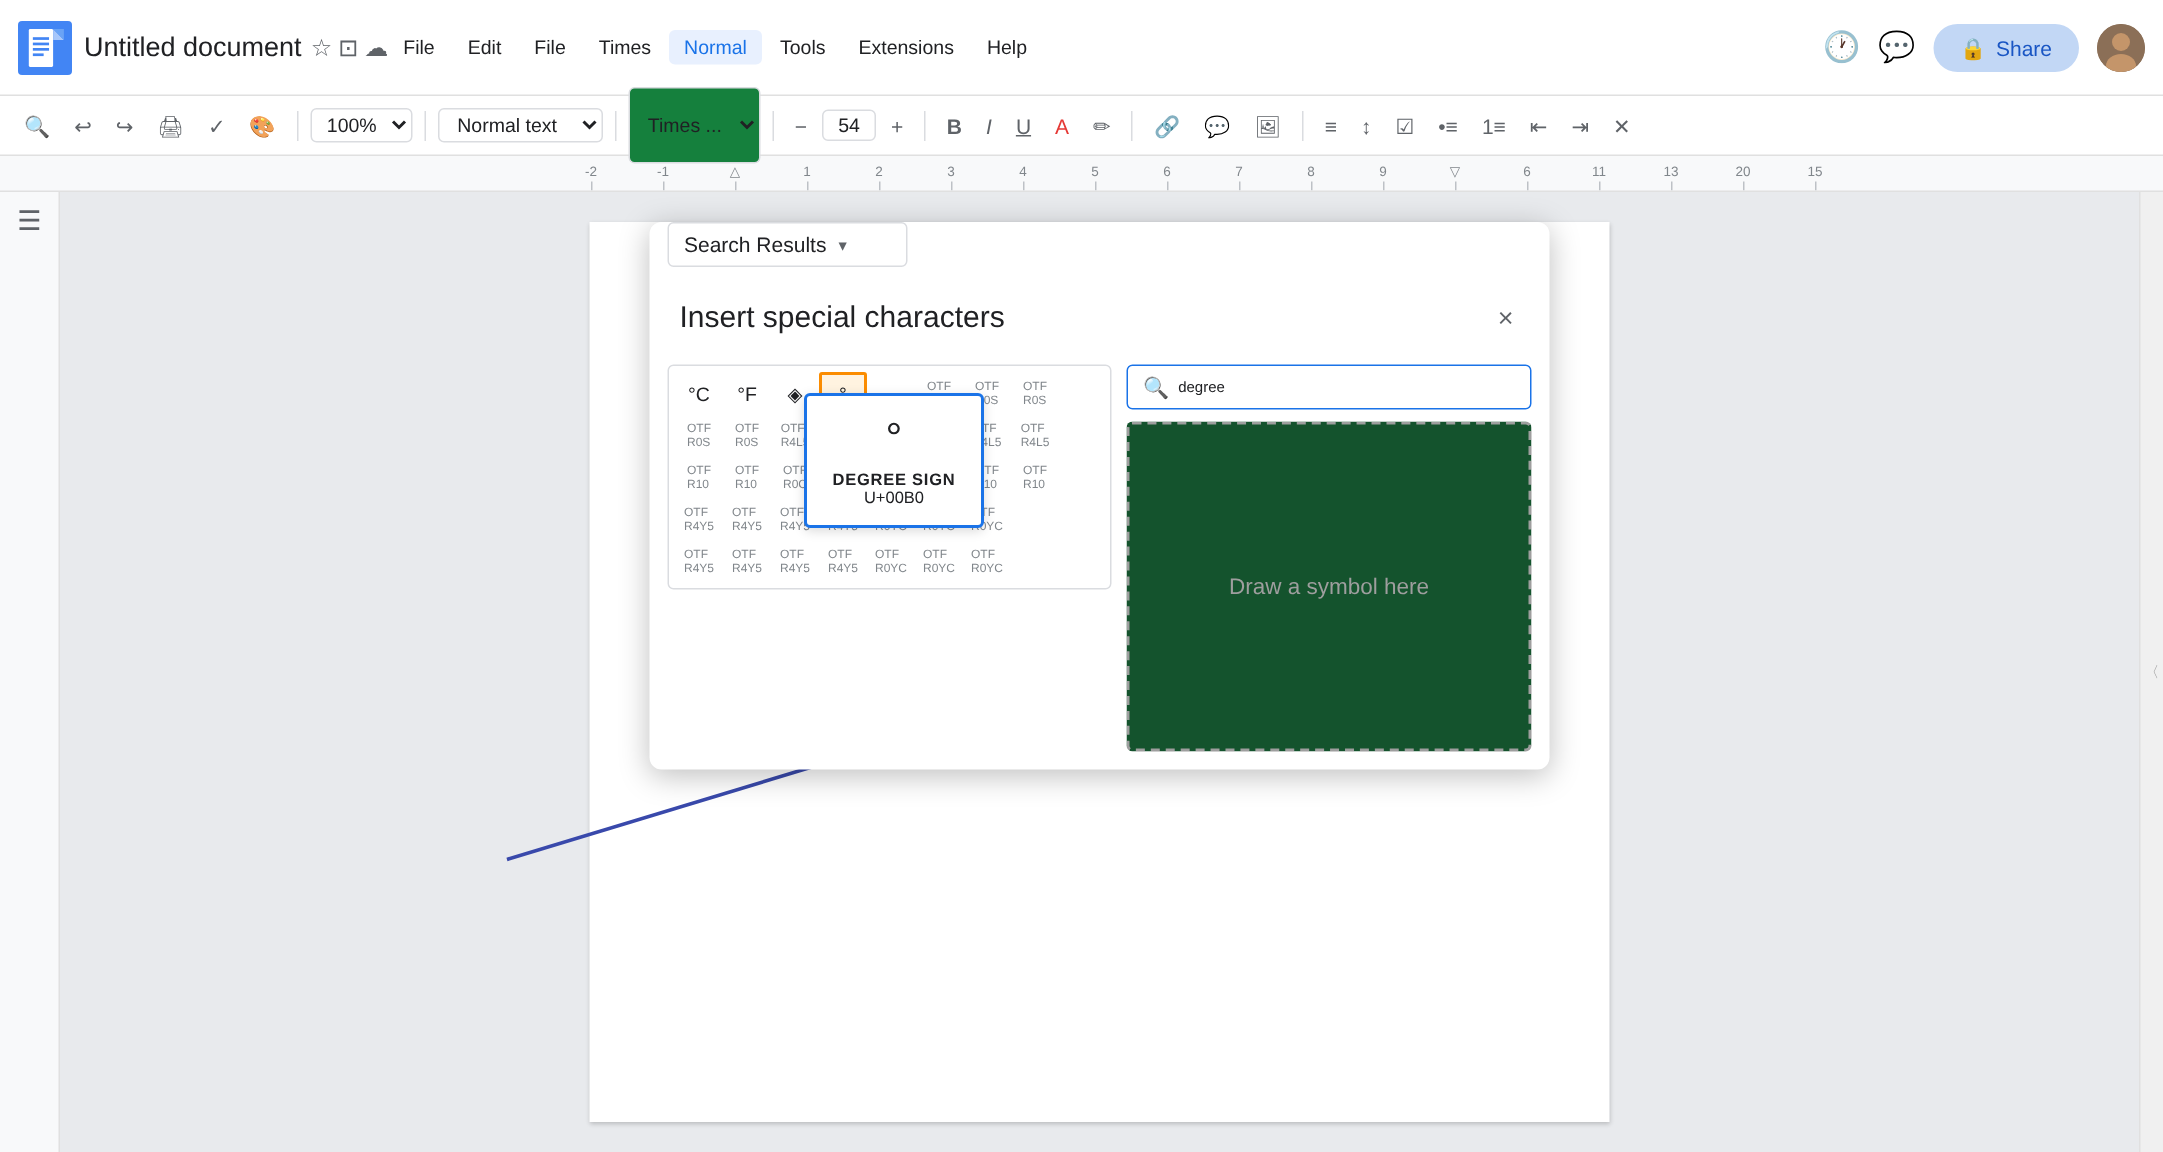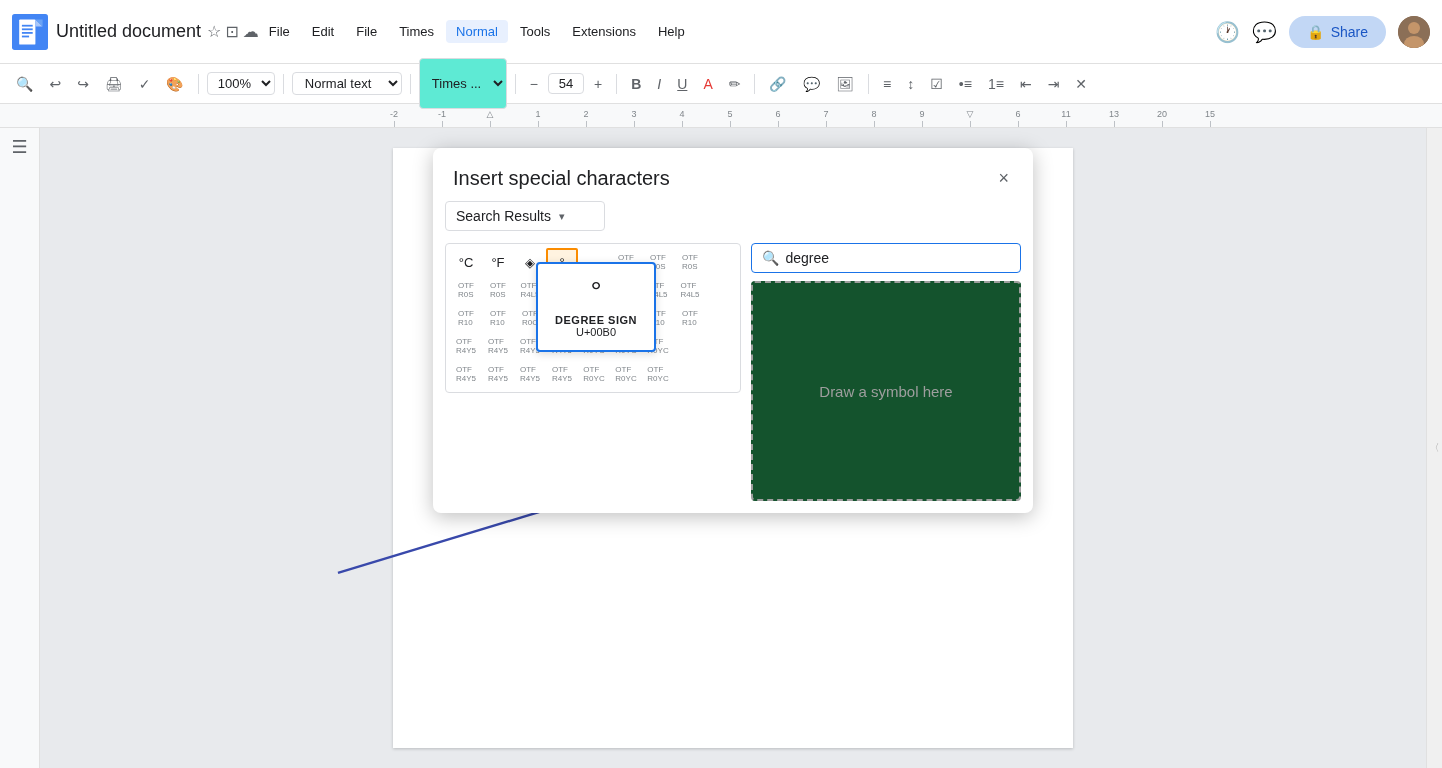--- a/index.html
+++ b/index.html
@@ -150,21 +150,21 @@
       background: #fff;
       cursor: pointer;
       min-width: 110px;
     }
     #font-selector {
       border: 1px solid #dadce0;
       border-radius: 4px;
       padding: 16px 8px;
       font-size: 13px;
       color: #202124;
-      background: #5eead4;
+      background: #15803d;
       cursor: pointer;
       min-width: 80px;
     }
     #font-size-box {
       border: 1px solid #dadce0;
       border-radius: 4px;
       padding: 2px 4px;
       font-size: 13px;
       color: #202124;
       background: #fff;
@@ -420,21 +420,21 @@
       background: #fff;
       gap: 6px;
     }
     #search-icon-small {
       color: #80868b;
       font-size: 14px;
     }
     #search-input {
       border: none;
       outline: none;
-      font-size: 14px;
+      font-size: 10px;
       color: #202124;
       flex: 1;
     }
 
     
     #draw-area {
       border: 2px dashed #9e9e9e;
       border-radius: 4px;
       height: 220px;
       display: flex;
@@ -667,30 +667,30 @@
       <defs>
         <marker id="arrowhead" markerWidth="10" markerHeight="7" refX="10" refY="3.5" orient="auto">
           <polygon points="0 0, 10 3.5, 0 7" fill="#3949ab"></polygon>
         </marker>
       </defs>
       <line x1="310" y1="450" x2="640" y2="350" stroke="#3949ab" stroke-width="2.5" marker-end="url(#arrowhead)"></line>
     </svg>
 
     <div id="dialog-overlay">
       <div id="dialog">
-        <div id="dialog-header">
-          <span id="dialog-title">Insert special characters</span>
-          <button id="dialog-close">×</button>
-        </div>
-
         <div style="padding: 0 12px 4px 12px;">
           <div id="search-results-dropdown">
             <span>Search Results</span>
             <span id="dropdown-arrow">▾</span>
           </div>
+        </div>
+
+        <div id="dialog-header">
+          <span id="dialog-title">Insert special characters</span>
+          <button id="dialog-close">×</button>
         </div>
 
         <div id="dialog-body">
 
           <div id="left-panel">
             <div id="char-grid">
               <div class="char-grid-inner">
 
                 <div class="char-cell">°C</div>
                 <div class="char-cell">°F</div>

